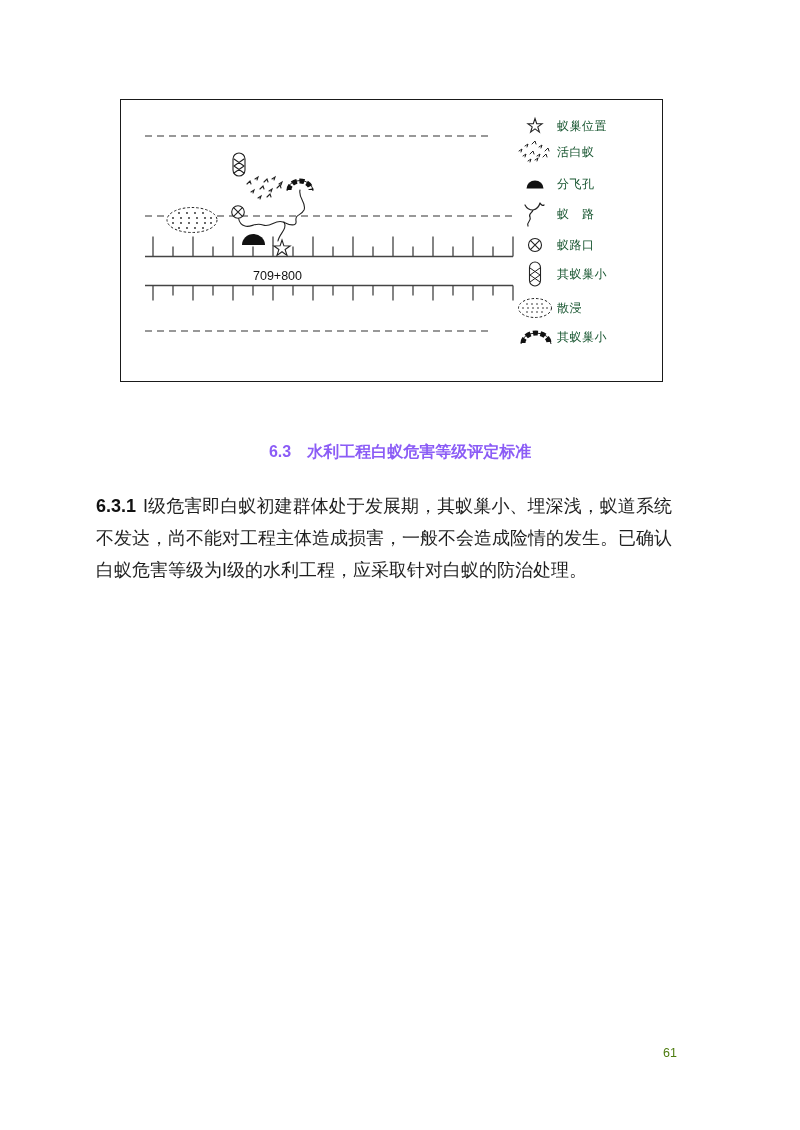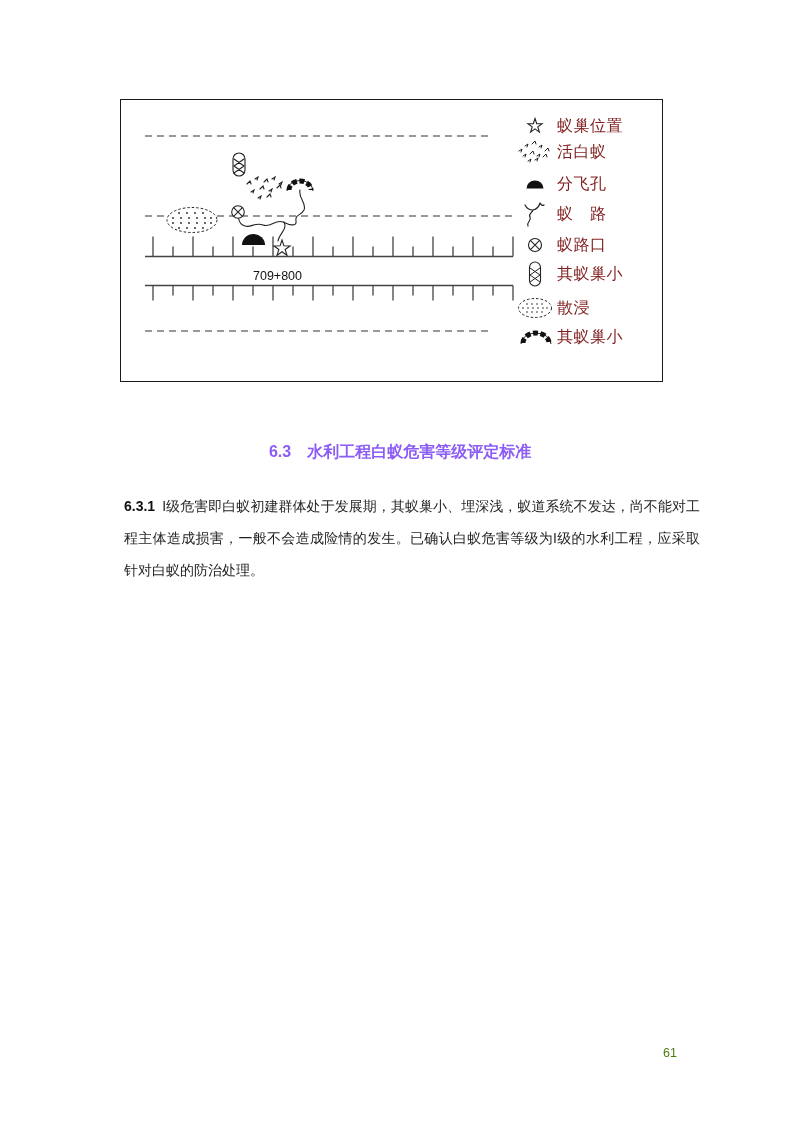--- a/index.html
+++ b/index.html
@@ -9,30 +9,30 @@
   }
   
   .figure-box{
     position:absolute;left:120px;top:99px;width:543px;height:283px;
     border:1.5px solid #1a1a1a;box-sizing:border-box;background:#fff;
   }
   .diagram-svg{position:absolute;left:0;top:0;width:540px;height:280px;}
   .legend{position:absolute;left:0;top:0;width:100%;height:100%;}
   .legend-row{position:absolute;left:392px;height:30px;display:flex;align-items:center;}
   .legend-icon{width:44px;display:flex;justify-content:center;align-items:center;}
-  .legend-label{font-size:16px;color:#7f1d1d;letter-spacing:.5px;white-space:nowrap;}
+  .legend-label{font-size:12px;color:#14532d;letter-spacing:.5px;white-space:nowrap;}
   
   .heading{
     position:absolute;left:0;top:441px;width:800px;margin:0;text-align:center;
     font-size:16px;font-weight:bold;color:#8b5cf6;line-height:22px;
   }
   .heading .h-num{margin-right:16px;}
   .body-text{
-    position:absolute;left:124px;top:490px;width:576px;
-    font-size:14px;line-height:32px;text-align:justify;color:#1f1f1f;
+    position:absolute;left:96px;top:490px;width:576px;
+    font-size:18px;line-height:32px;text-align:justify;color:#1f1f1f;
   }
   .body-text p{margin:0 0 3px 0;}
   .body-text b{font-weight:bold;color:#111;margin-right:7px;}
   .page-number{position:absolute;left:663px;top:1046px;font-size:12.5px;color:#4d7c0f;}
   svg .ln{stroke:#333;stroke-width:1.2;fill:none;}
   svg .emb{stroke:#444;stroke-width:1.3;fill:none;}
   svg .sym{stroke:#222;stroke-width:1.1;fill:none;stroke-linecap:round;}
 </style>
 </head>
 <body>

